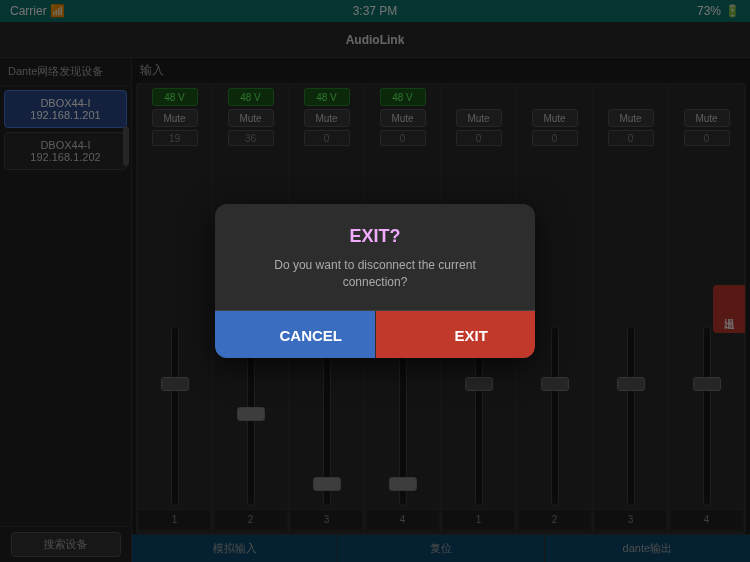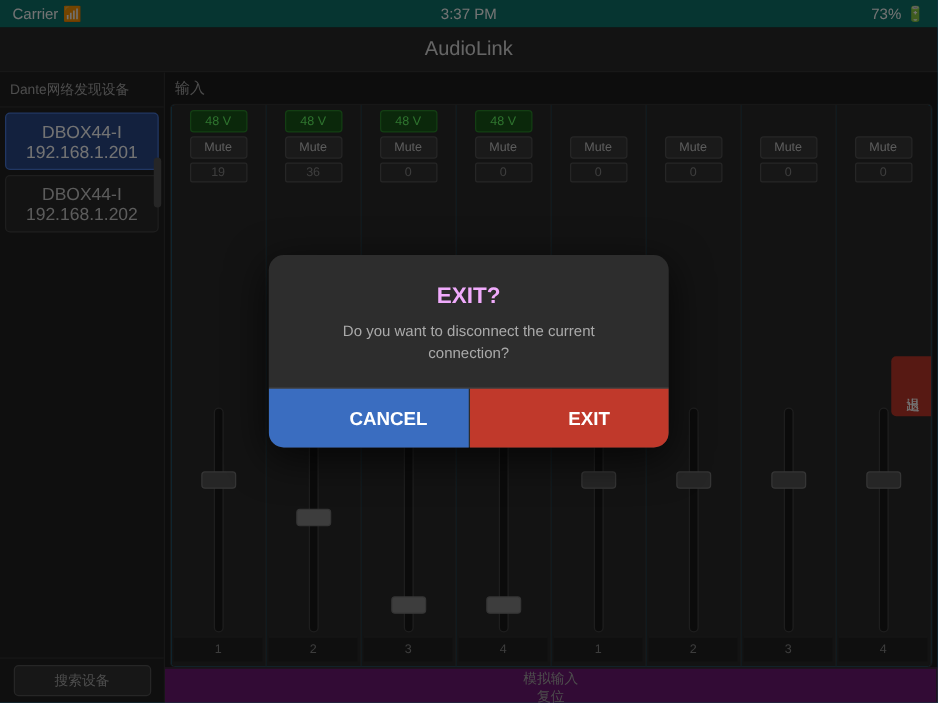--- a/index.html
+++ b/index.html
@@ -31,21 +31,21 @@
     
     .title-bar {
       width: 750px;
       height: 36px;
       background: #2a2a2a;
       display: flex;
       align-items: center;
       justify-content: center;
       border-bottom: 1px solid #3a3a3a;
     }
-    .title-bar span { color: #e0e0e0; font-size: 16px; font-weight: 400; }
+    .title-bar span { color: #e0e0e0; font-size: 12px; font-weight: 700; }
 
     
     .main {
       display: flex;
       width: 750px;
       height: 504px;
       background: #1e1e1e;
     }
 
     
@@ -68,21 +68,21 @@
       padding: 4px;
       overflow-y: auto;
     }
     .device-item {
       background: #2a2a2a;
       border: 1px solid #444;
       border-radius: 4px;
       padding: 6px 8px;
       margin-bottom: 4px;
       cursor: pointer;
-      font-size: 14px;
+      font-size: 11px;
       color: #ccc;
       text-align: center;
     }
     .device-item.selected {
       background: #2a4a8a;
       border-color: #4a7adc;
       color: #fff;
     }
     .sidebar-bottom {
       height: 36px;
@@ -222,24 +222,24 @@
       border-top: 1px solid #333;
       color: #888;
       font-size: 10px;
       text-align: center;
       line-height: 20px;
     }
 
     
     .bottom-tabs {
       height: 28px;
-      background: #701a75;
+      background: #0c4a6e;
       display: flex;
       border-top: 1px solid #333;
-      flex-direction: column;
+      flex-direction: row;
     }
     .bottom-tab {
       flex: 1;
       display: flex;
       align-items: center;
       justify-content: center;
       color: #aaa;
       font-size: 11px;
       border-right: 1px solid #333;
       cursor: pointer;

